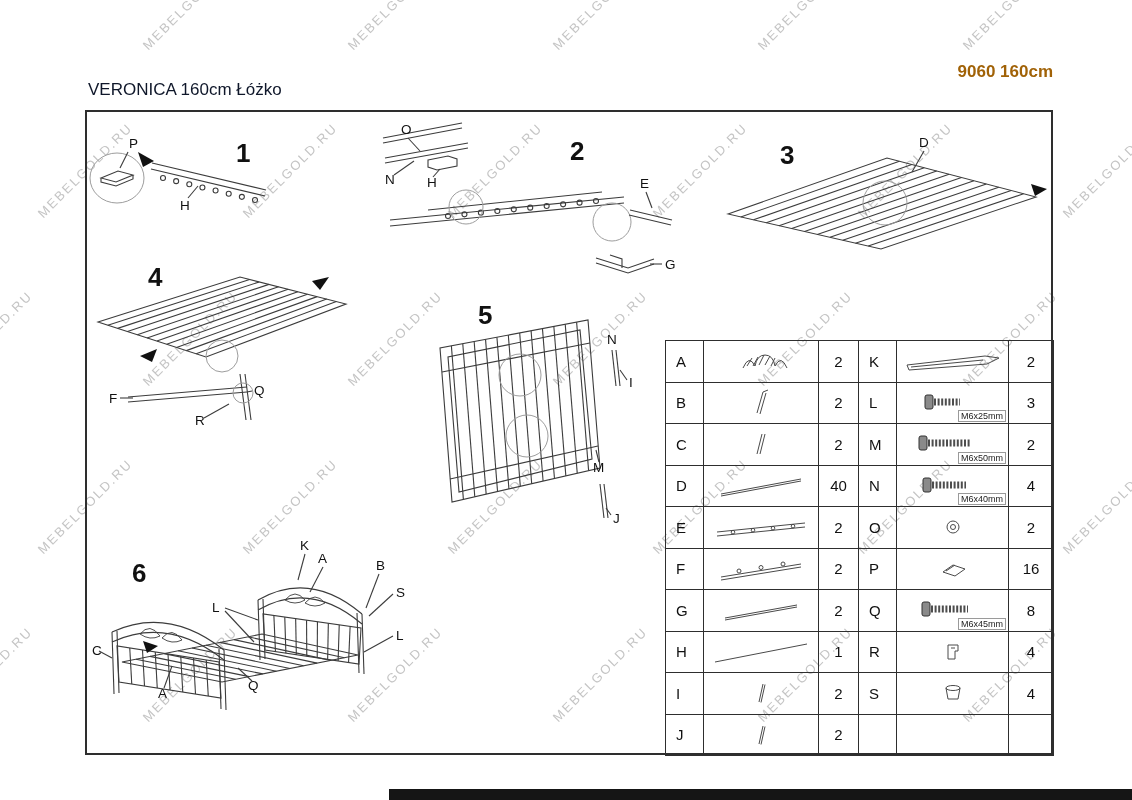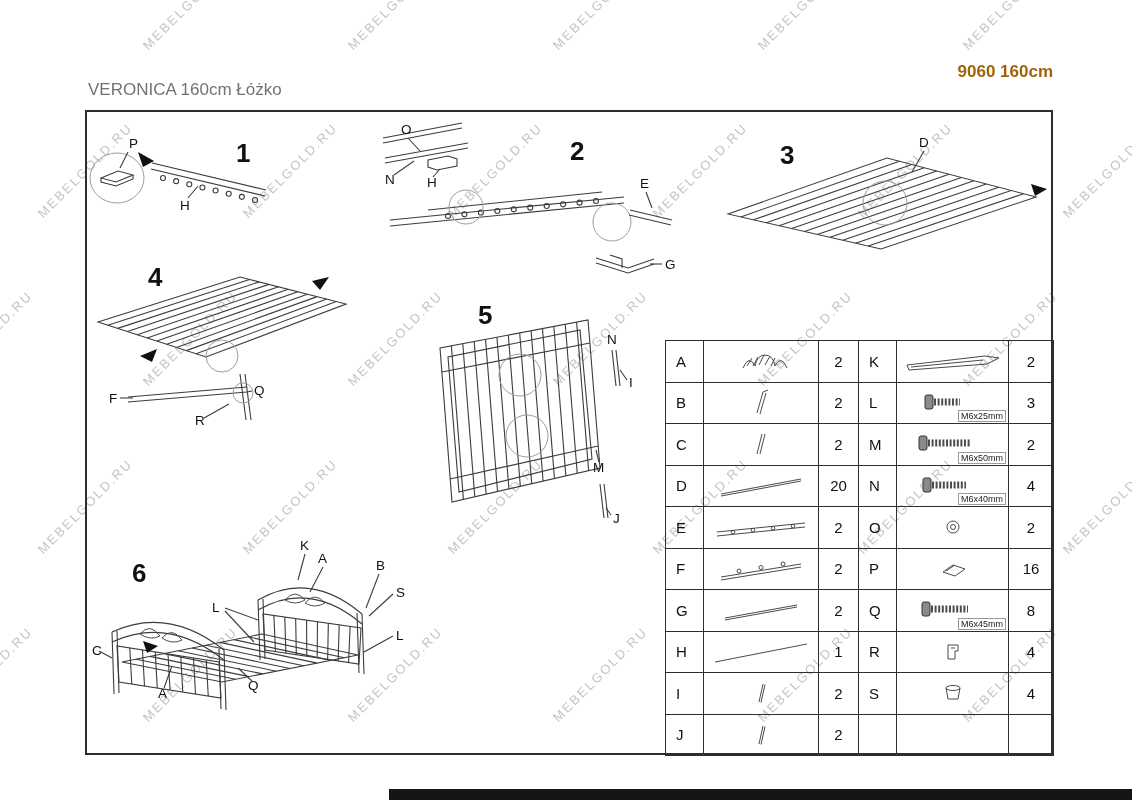--- a/index.html
+++ b/index.html
@@ -1,21 +1,21 @@
 <!DOCTYPE html>
 <html><head>
 <meta charset="utf-8">
 <style>
   *{margin:0;padding:0;box-sizing:border-box}
   html,body{width:1132px;height:800px}
   body{position:relative;background:#ffffff;font-family:"Liberation Sans",sans-serif;overflow:hidden}
   #wm-layer{position:absolute;inset:0;z-index:1;overflow:hidden}
   .watermark{position:absolute;color:#c5c5c5;font-size:13px;letter-spacing:2px;white-space:nowrap;
              transform:rotate(-45deg);transform-origin:left center;font-weight:400;user-select:none}
-  .header-title{position:absolute;left:88px;top:80px;font-size:17px;color:#737373;z-index:5}
+  .header-title{position:absolute;left:88px;top:80px;font-size:17px;color:#0f172a;z-index:5}
   .header-model{position:absolute;right:79px;top:62px;font-size:17px;font-weight:bold;color:#a16207;z-index:5}
   .main-box{position:absolute;left:85px;top:110px;width:968px;height:645px;border:2px solid #2e2e2e;z-index:2;background:transparent}
   svg.art{position:absolute;left:0;top:0;z-index:3}
   .draw line,.draw path,.draw polygon,.draw ellipse,.draw circle{stroke:#3c3c3c;stroke-width:1.1;fill:none}
   .draw .detail{stroke:#9d9d9d;stroke-width:1}
   .draw .solid{fill:#111;stroke:none}
   .draw .thin{stroke-width:0.9}
   .lbl{font-family:"Liberation Sans",sans-serif;font-size:13.5px;fill:#111;stroke:none}
   .stepnum{font-family:"Liberation Sans",sans-serif;font-size:26px;font-weight:bold;fill:#111;stroke:none}
   table.parts-table{position:absolute;left:665px;top:340px;width:389px;height:416px;border-collapse:collapse;
@@ -366,21 +366,21 @@
     <td class="c-qty2">2</td>
   </tr>
   <tr>
     <td class="c-letter">D</td>
     <td class="c-icon">
       <svg class="pic" width="112" height="36" viewBox="0 0 112 36">
         <line x1="16" y1="26" x2="96" y2="11"></line>
             <line x1="16" y1="28" x2="96" y2="13"></line>
       </svg>
     </td>
-    <td class="c-qty">20</td>
+    <td class="c-qty">40</td>
     <td class="c-letter">N</td>
     <td class="c-icon2">
       <svg class="pic" width="112" height="30" viewBox="0 0 112 30">
         <rect class="head" x="26" y="7" width="8" height="14" rx="2"></rect>
             <line class="shaft" x1="35" y1="14" x2="69" y2="14"></line>
       </svg>
       <span class="note">M6x40mm</span>
     </td>
     <td class="c-qty2">4</td>
   </tr>

